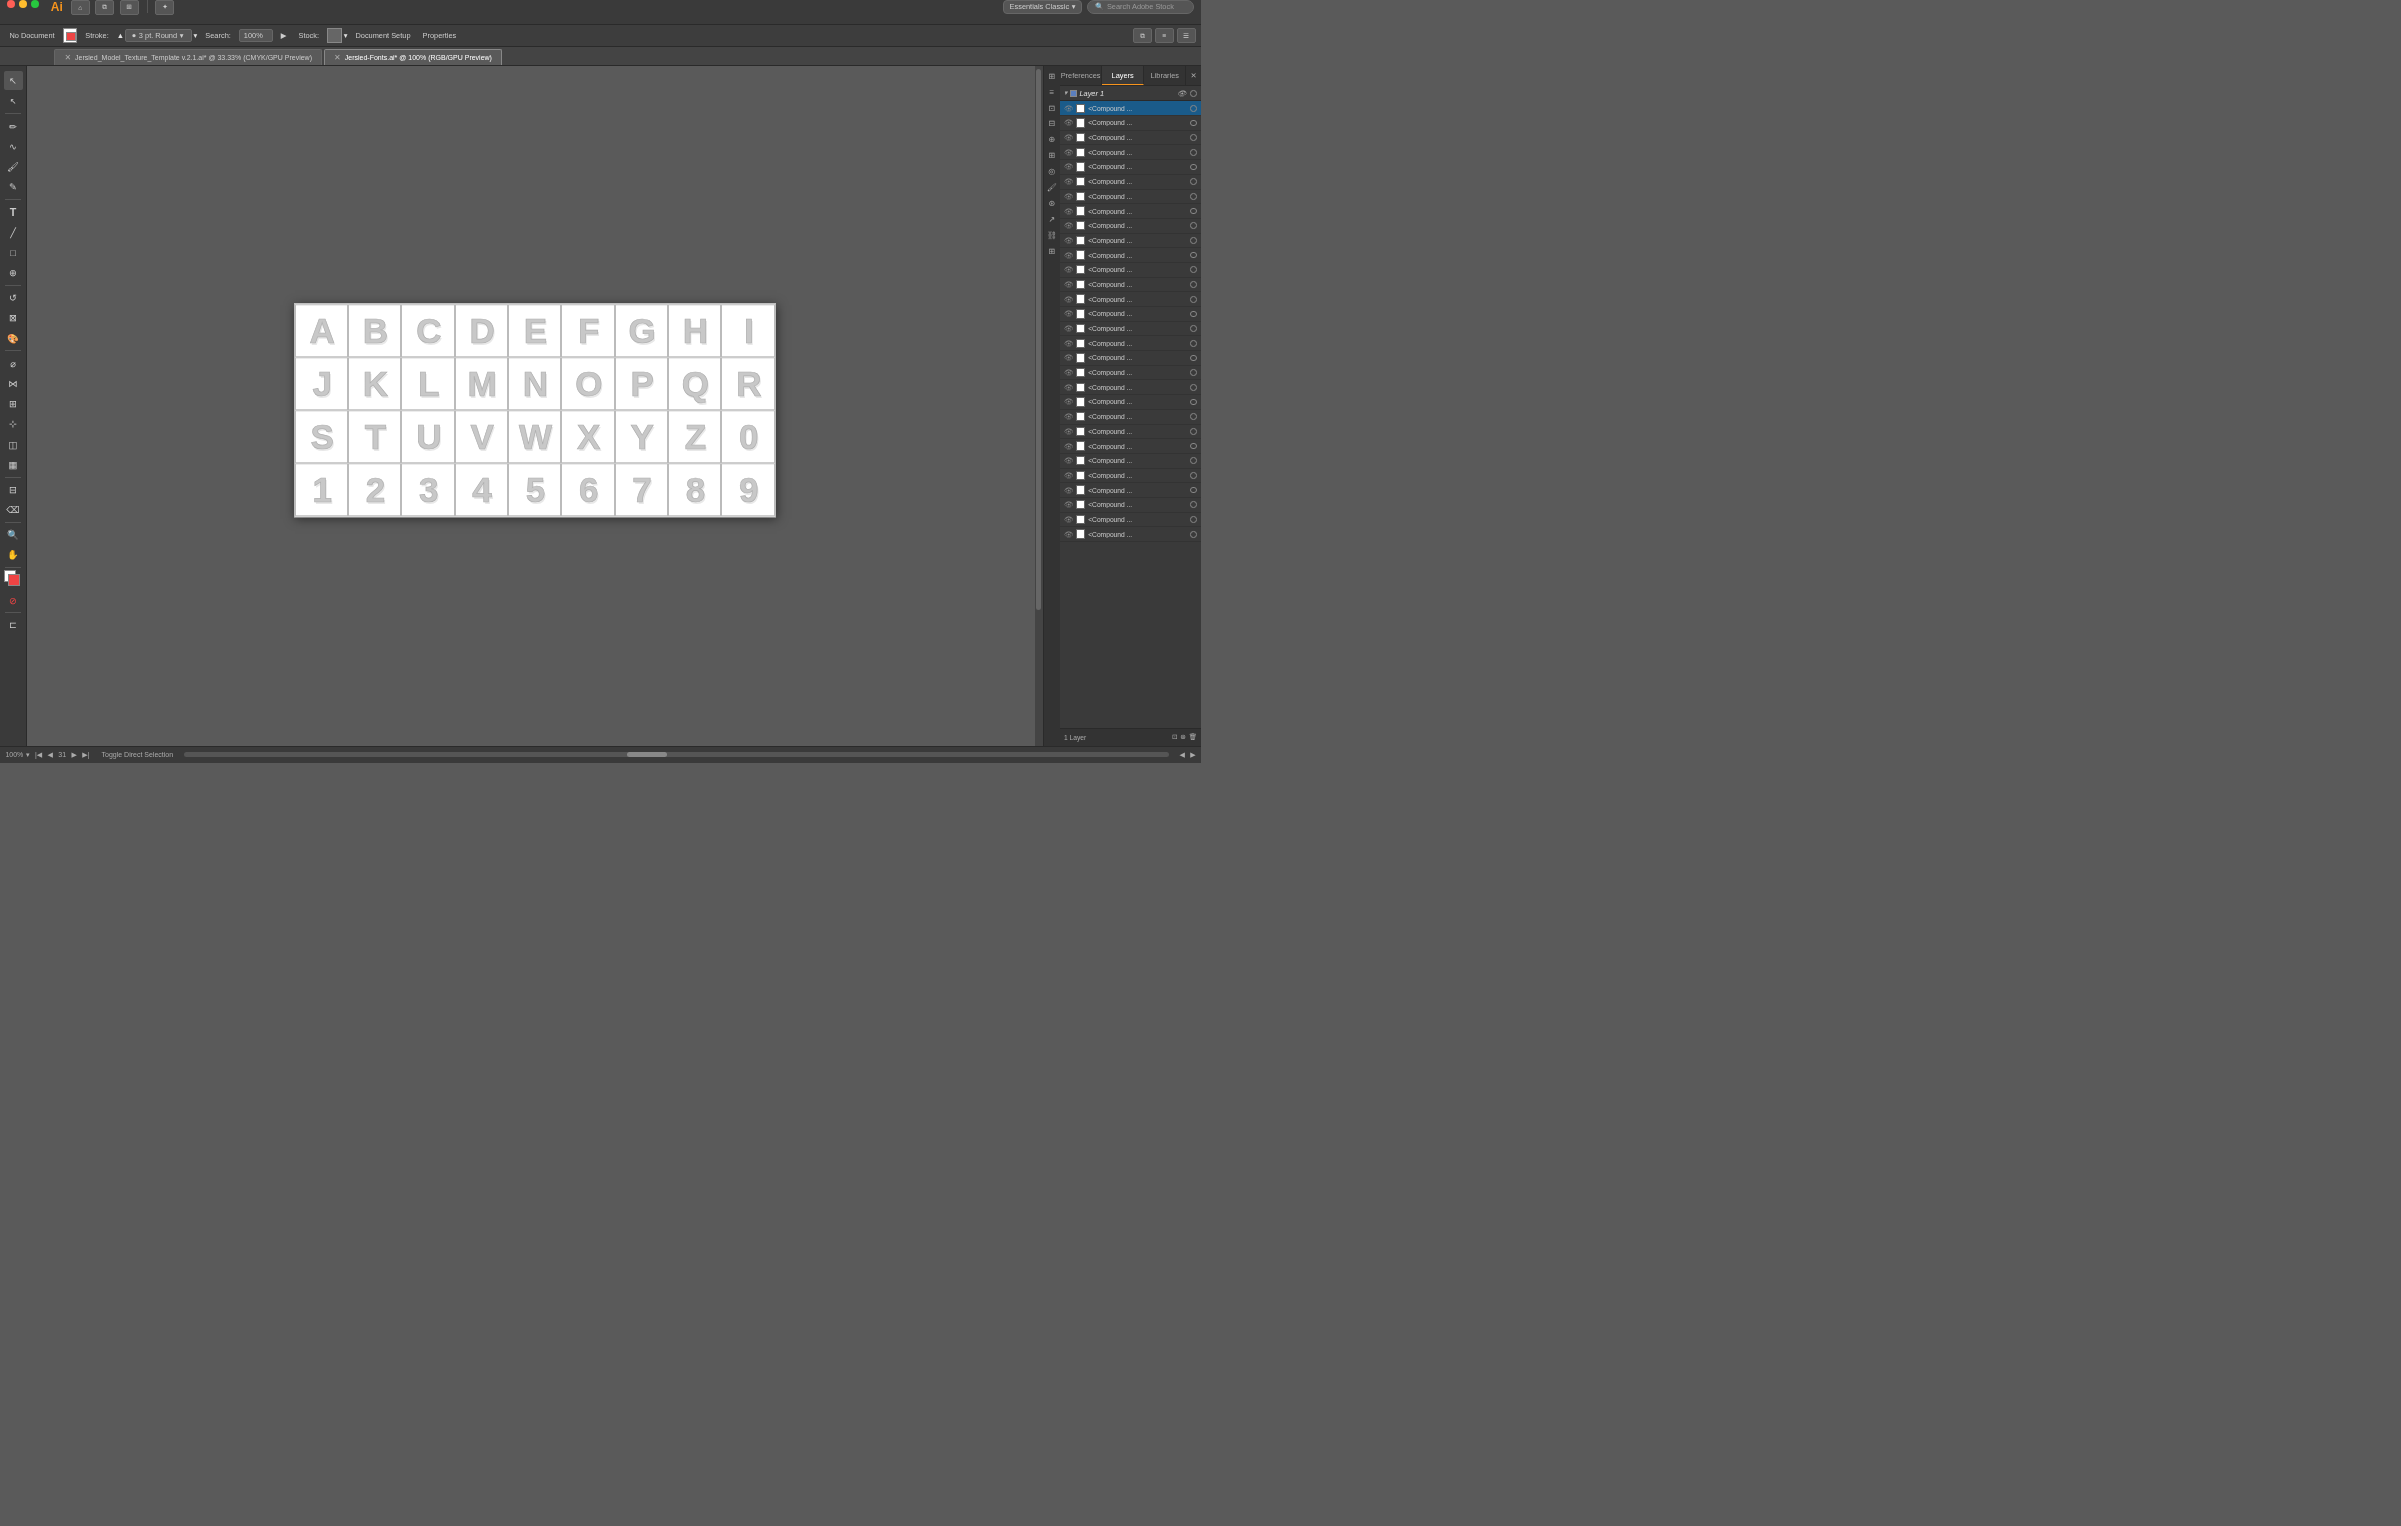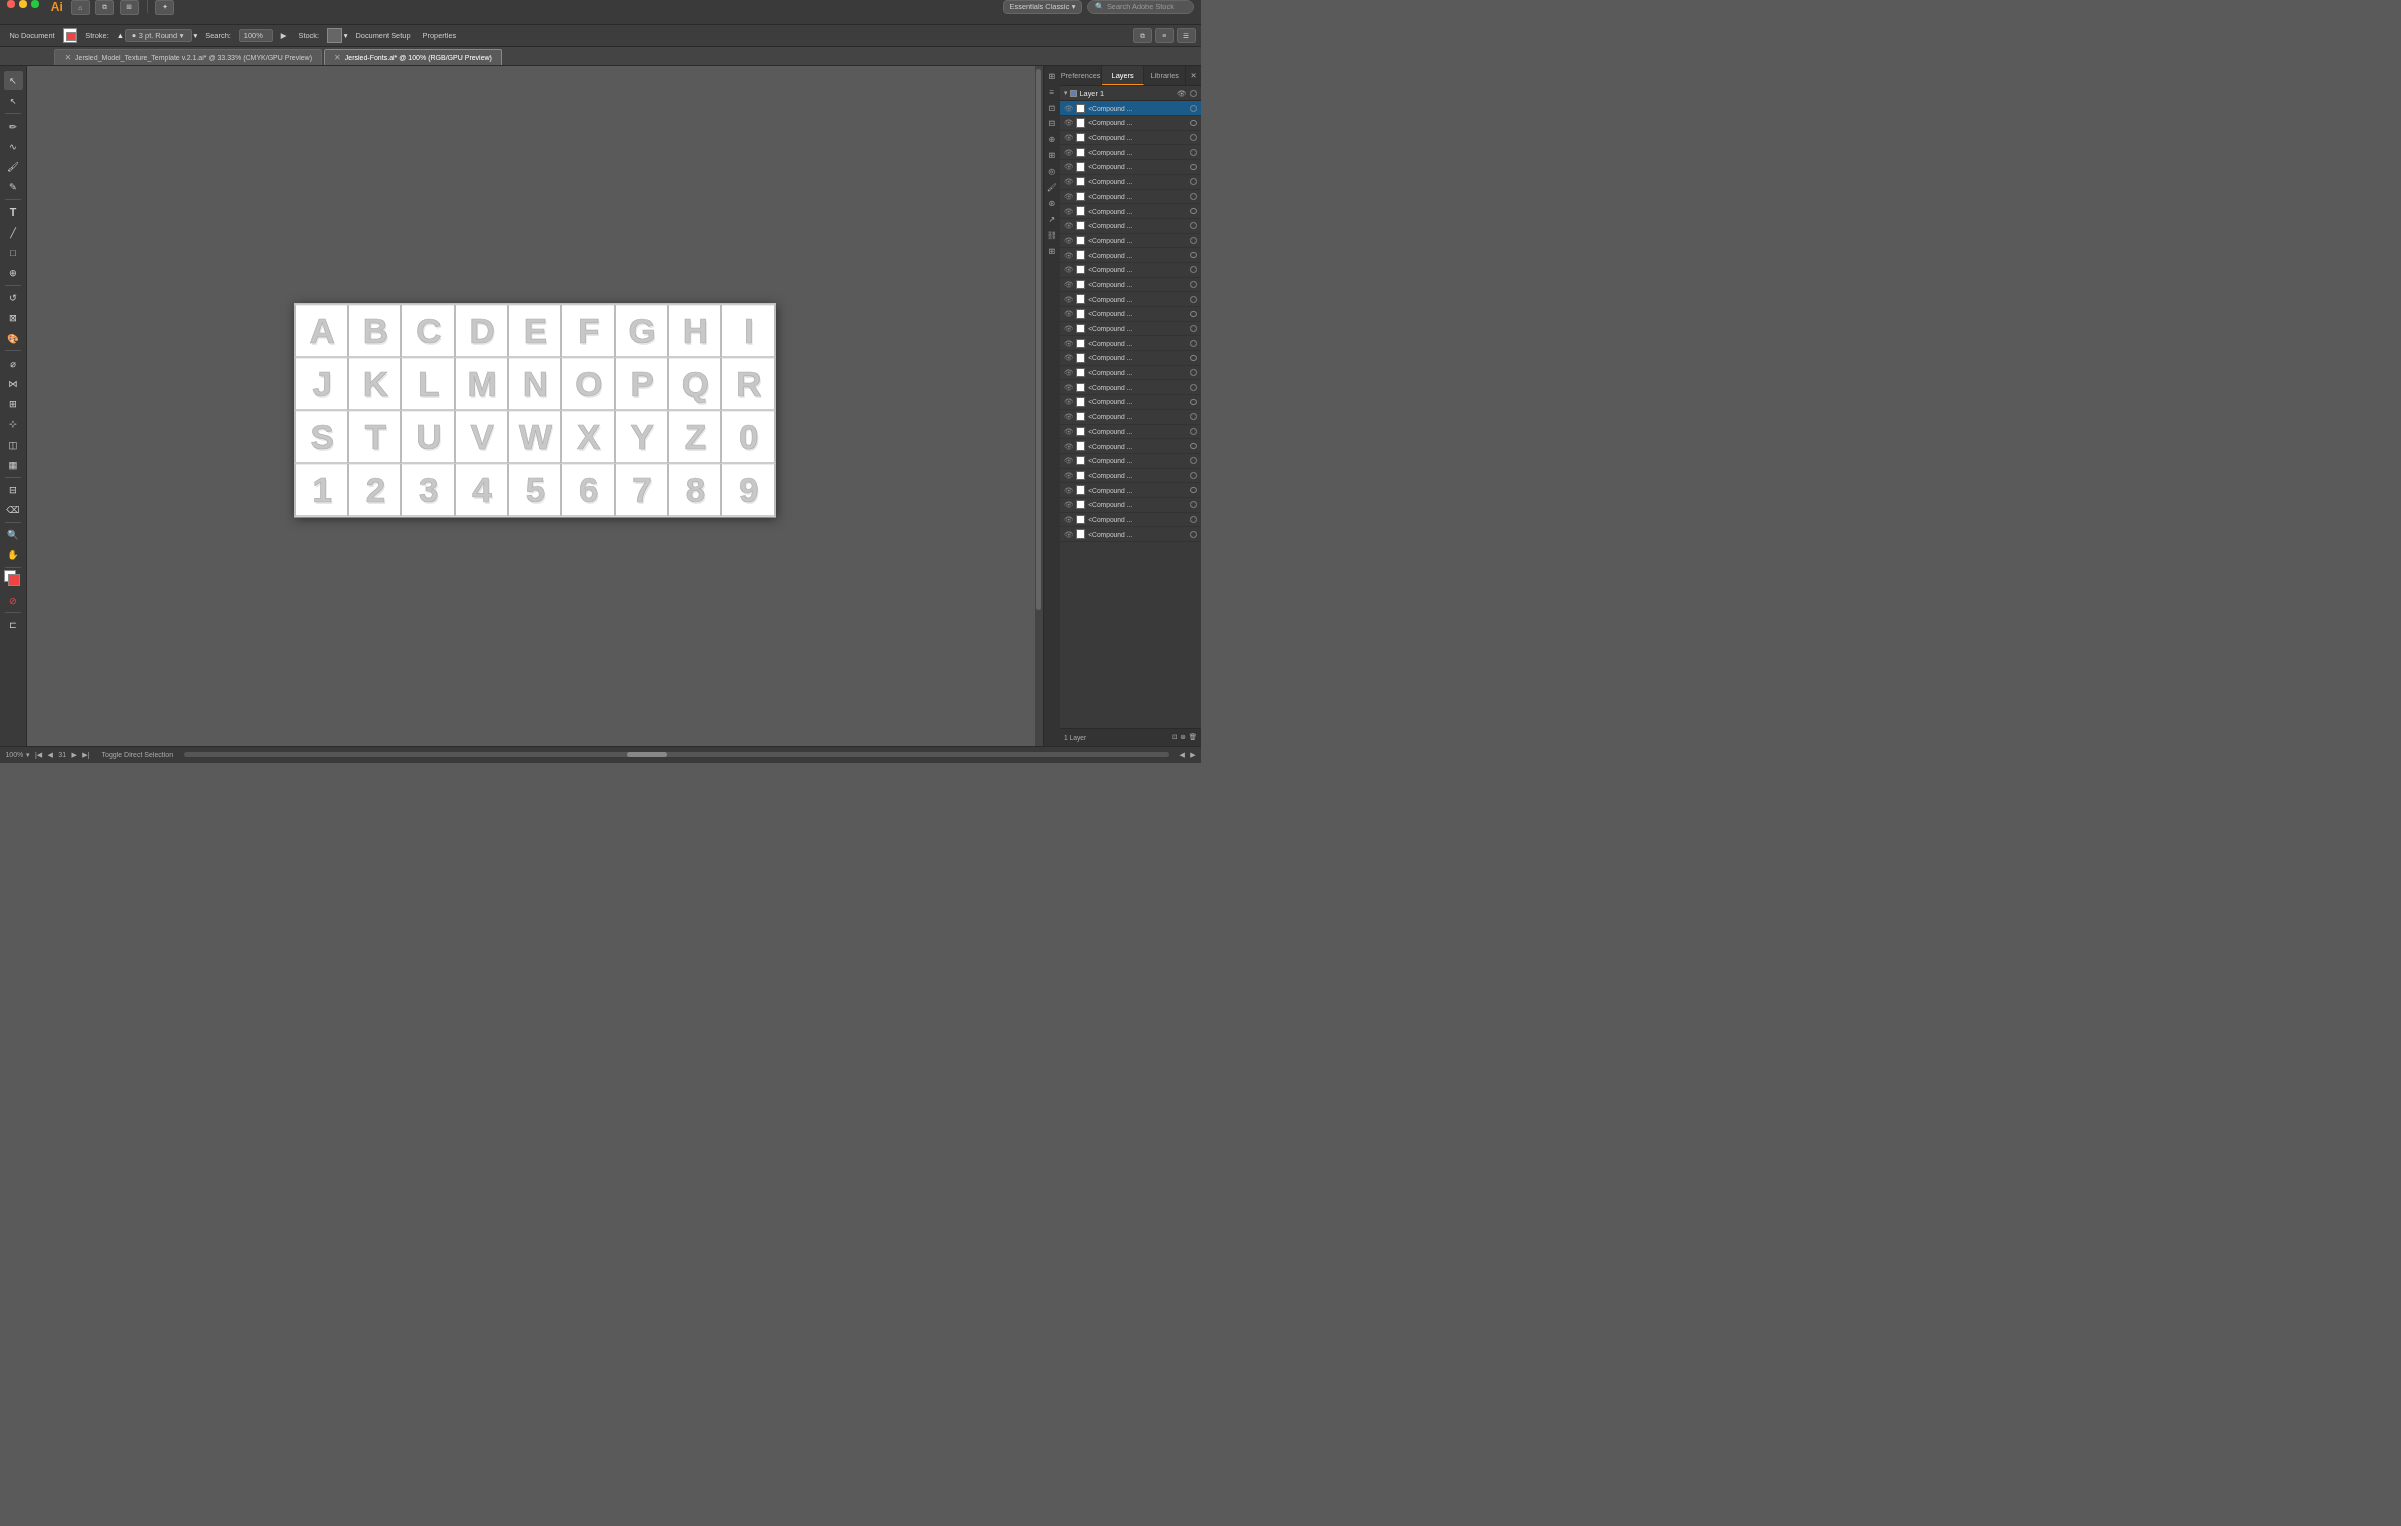--- a/index.html
+++ b/index.html
@@ -295,20 +295,21 @@
     }
 
     
     .layers-header {
       display: flex;
       align-items: center;
       padding: 2.7px 4px;
       background: #3a3a3a;
       border-bottom: 0.7px solid #2a2a2a;
       gap: 2.7px;
+      font-style: italic;
     }
 
     .layers-list {
       flex: 1;
       overflow-y: auto;
     }
     .layer-item {
       display: flex;
       align-items: center;
       height: 14.7px;

